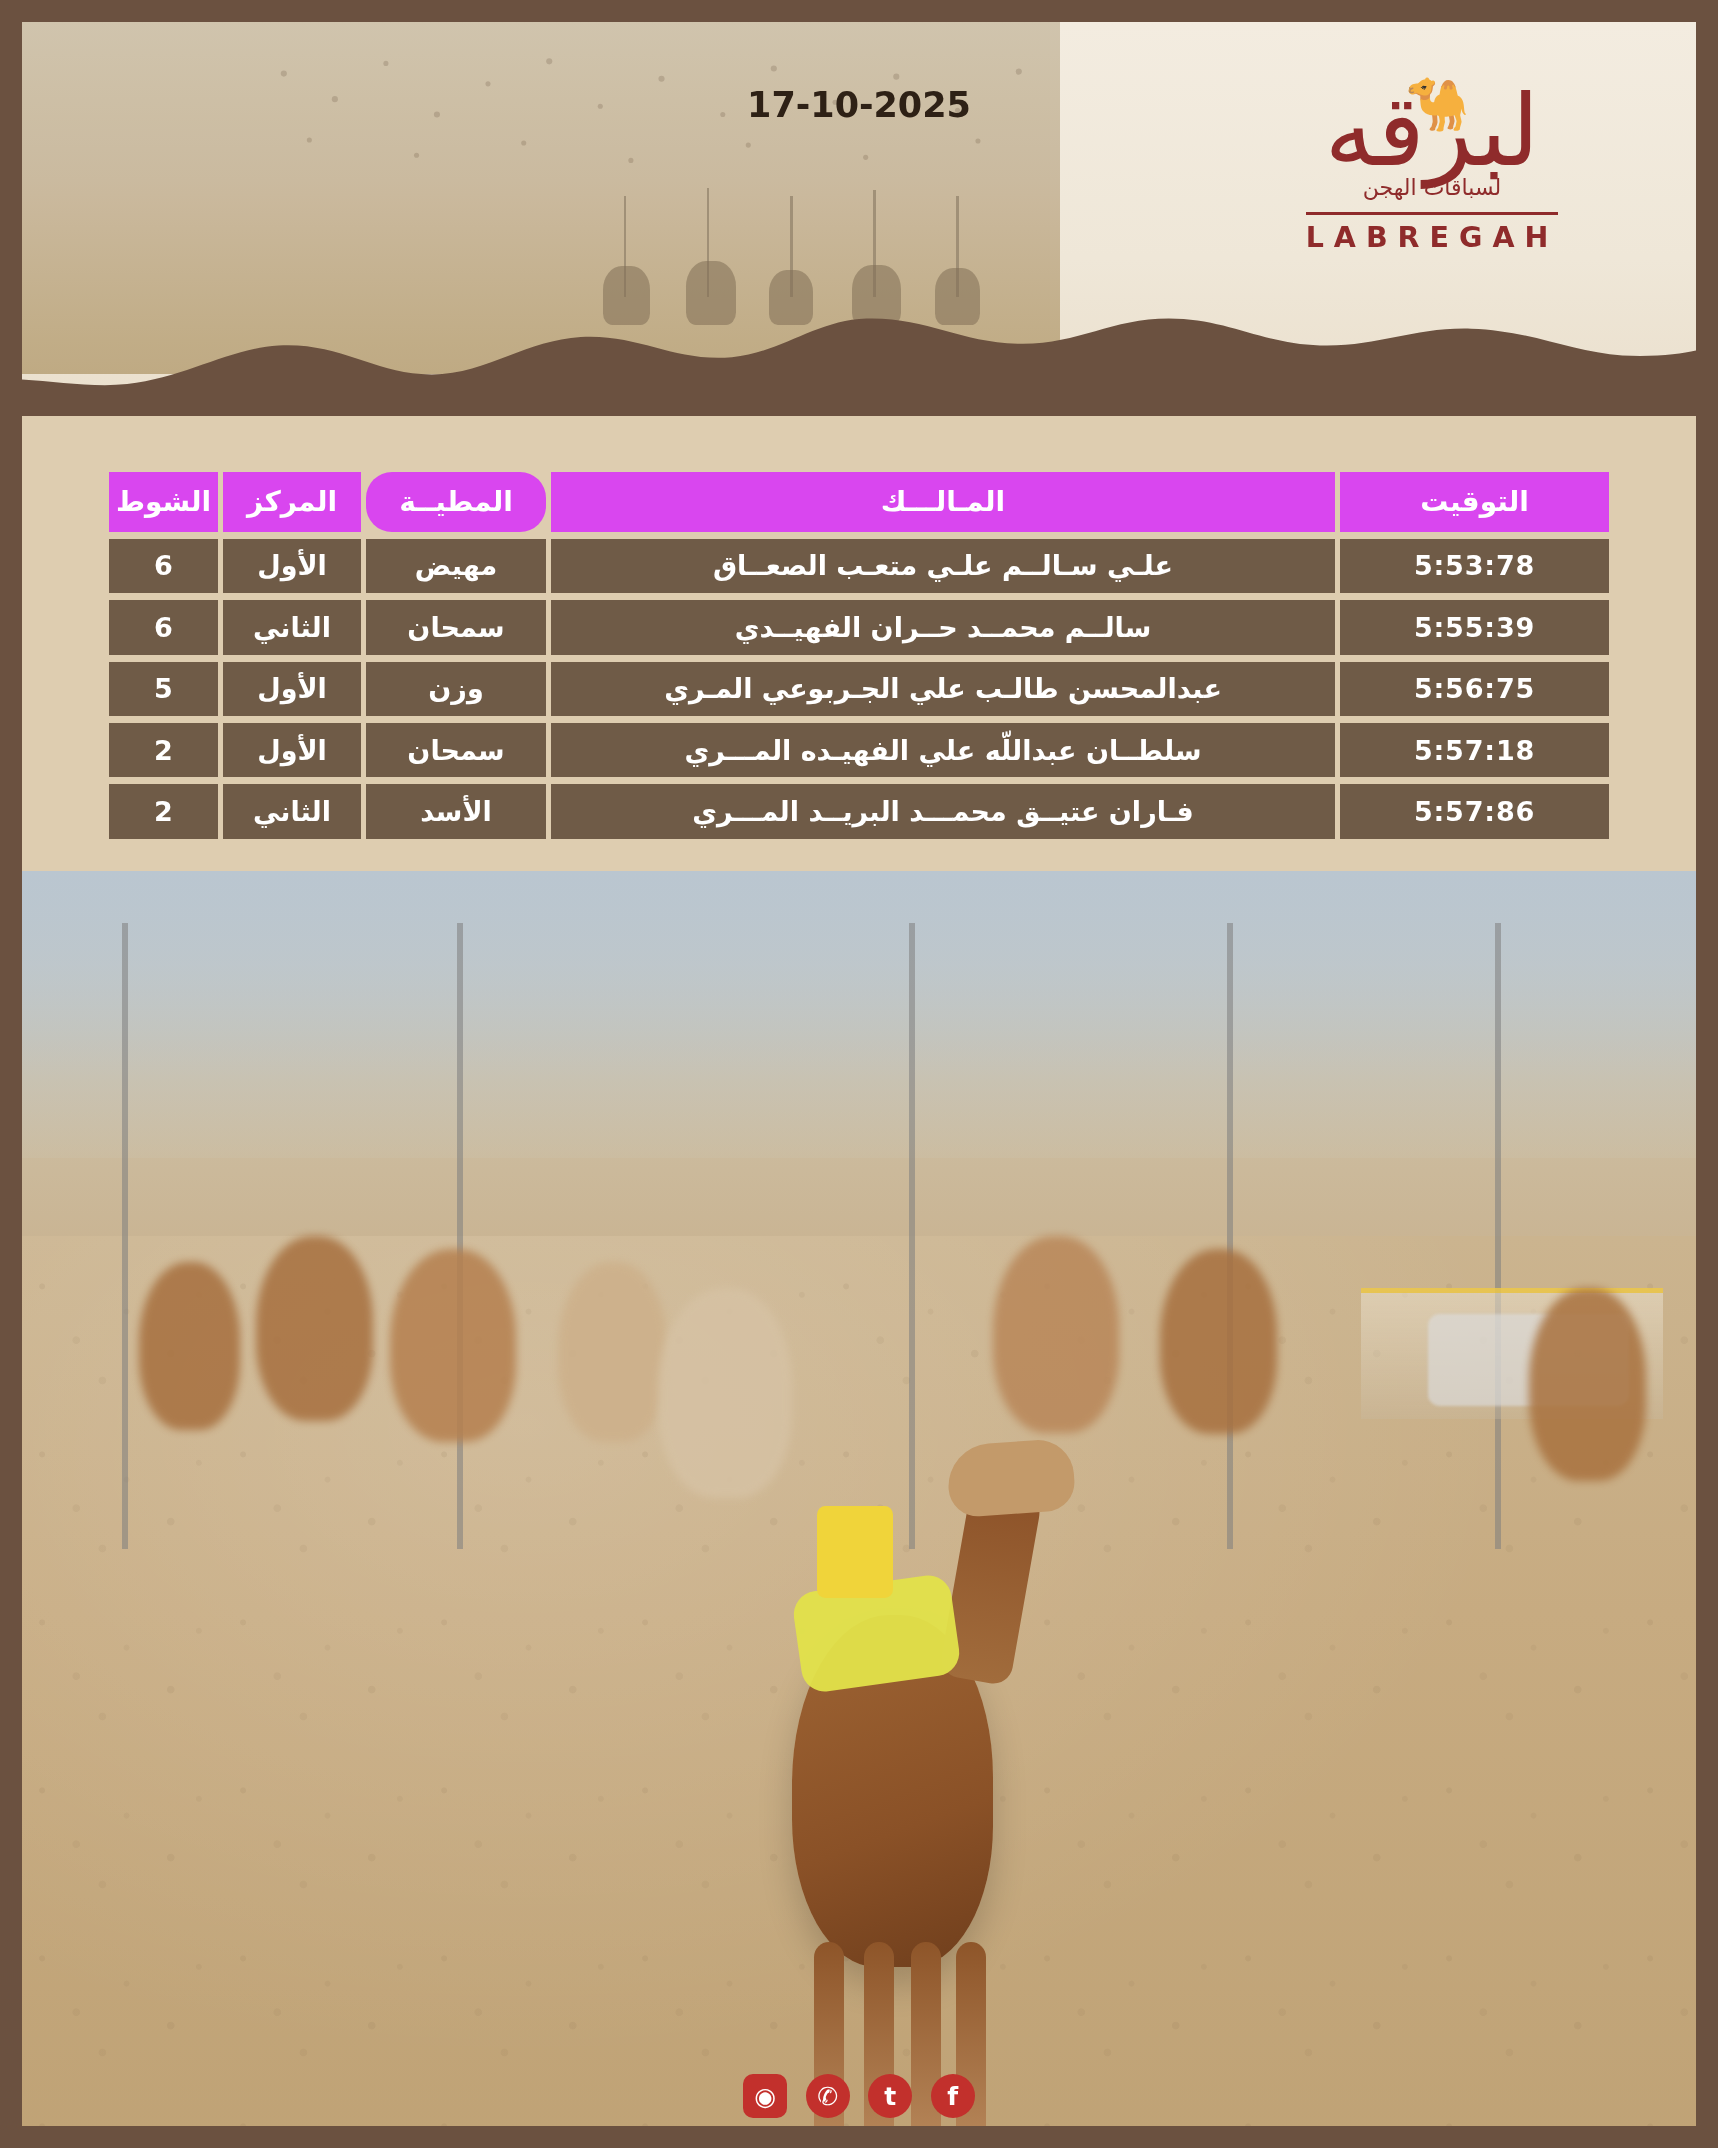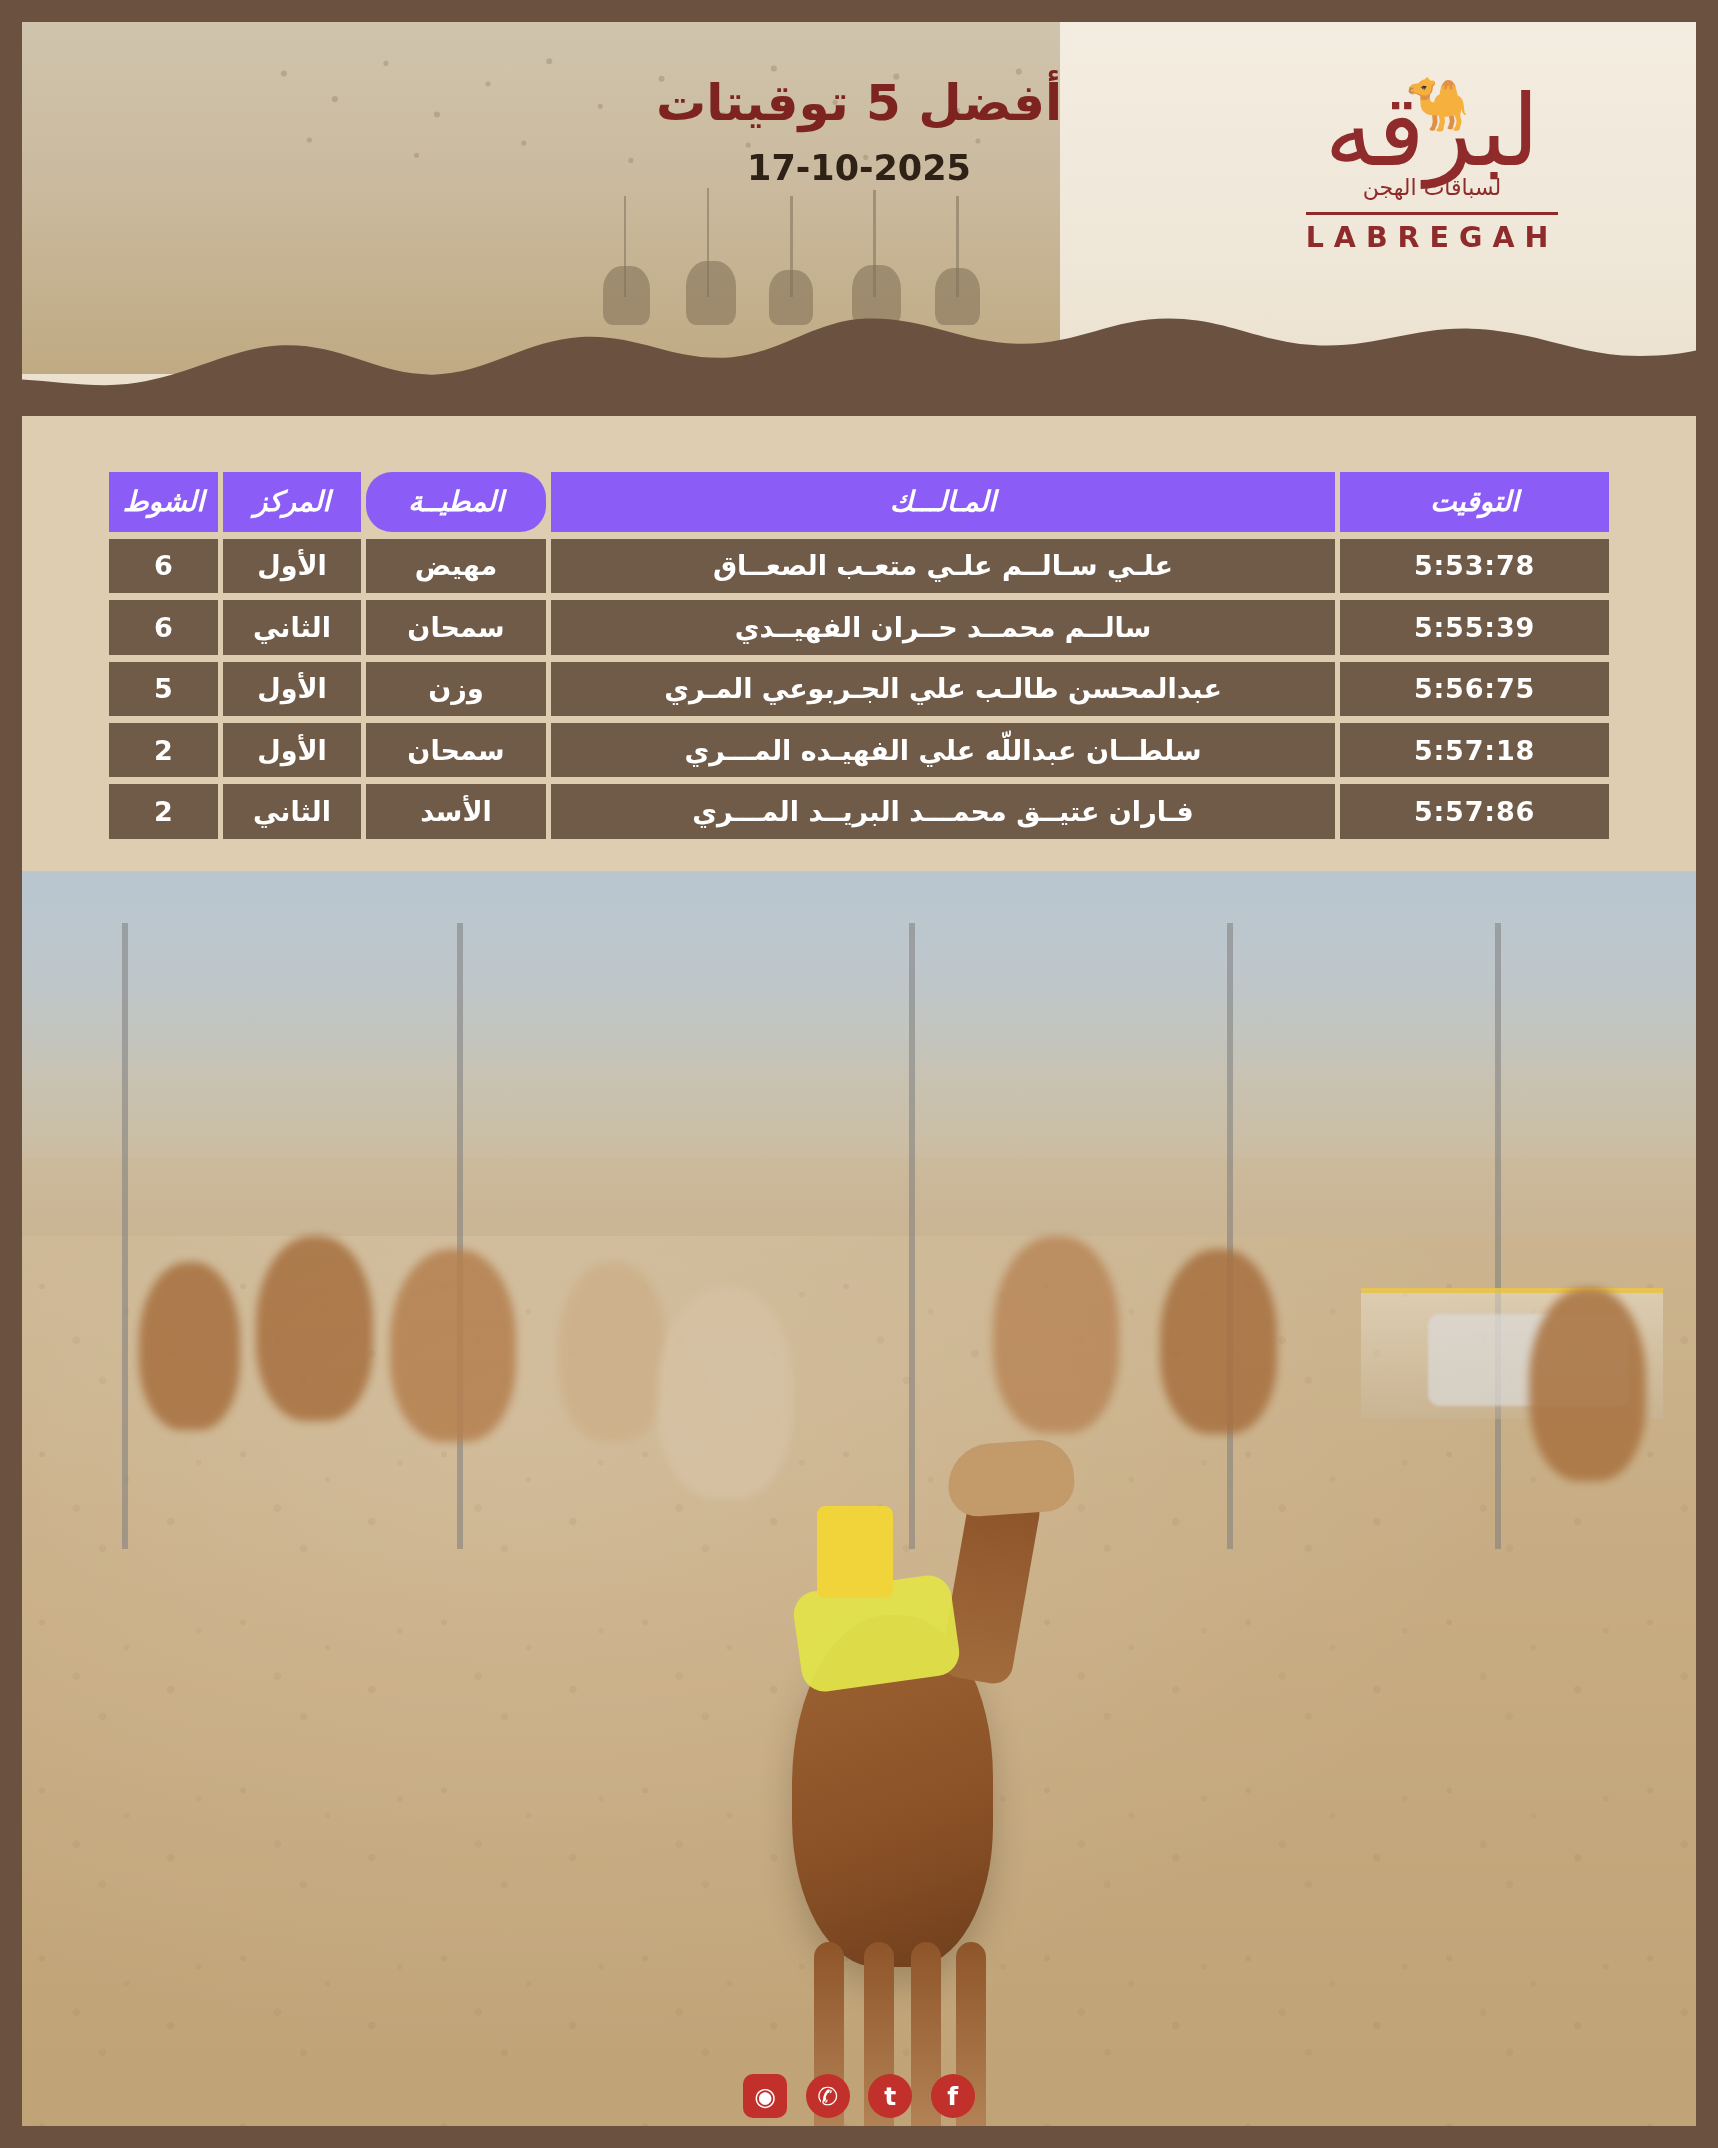--- a/index.html
+++ b/index.html
@@ -139,27 +139,26 @@
     padding:49px 82px 25px 82px;
     min-height:394px;
   }
   table.results {
     width:100%;
     border-collapse:separate;
     border-spacing:5px 7.6px;
     direction:rtl;
   }
   table.results th {
-    background:#8b5cf6;
+    background:#d946ef;
     color:#fff;
     font-size:28px;
     font-weight:700;
     padding:13.4px 6.7px;
     letter-spacing:1.7px;
-    font-style:italic;
   }
   table.results td {
     background:#6f5b47;
     color:#ffffff;
     font-size:27px;
     font-weight:700;
     padding:11.7px 8.4px;
     text-align:center;
     white-space:nowrap;
   }
@@ -374,21 +373,20 @@
       </svg>
 
       <div class="logo-box">
         <div class="logo-camel">🐪</div>
         <div class="logo-word">لبرقه</div>
         <div class="logo-sub">لسباقات الهجن</div>
         <div class="logo-latin">LABREGAH</div>
       </div>
 
       <div class="title-block">
-        <div class="title-main">أفضل 5 توقيتات</div>
         <div class="title-date">17-10-2025</div>
       </div>
     </div>
 
     <div class="table-area">
       <table class="results">
         <thead>
           <tr>
             <th class="c-time">التوقيت</th>
             <th class="c-owner">المـالـــك</th>

